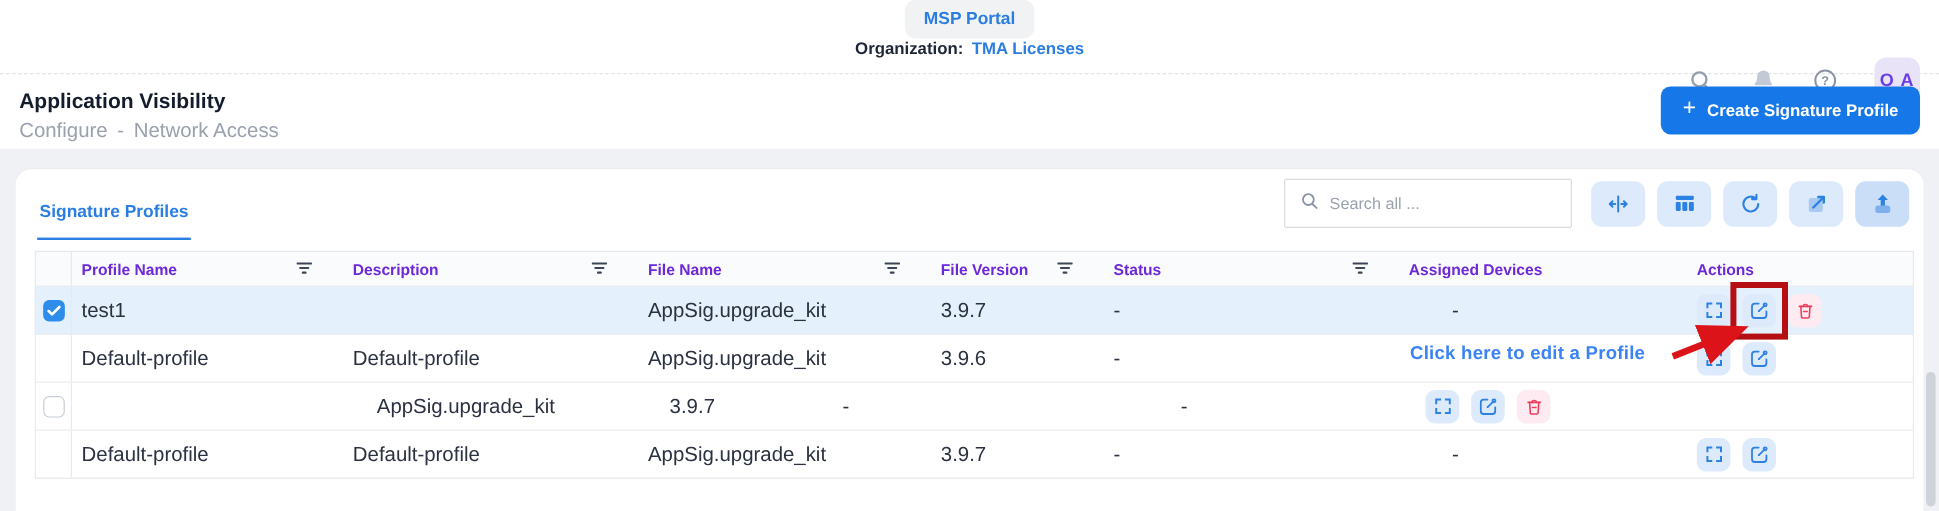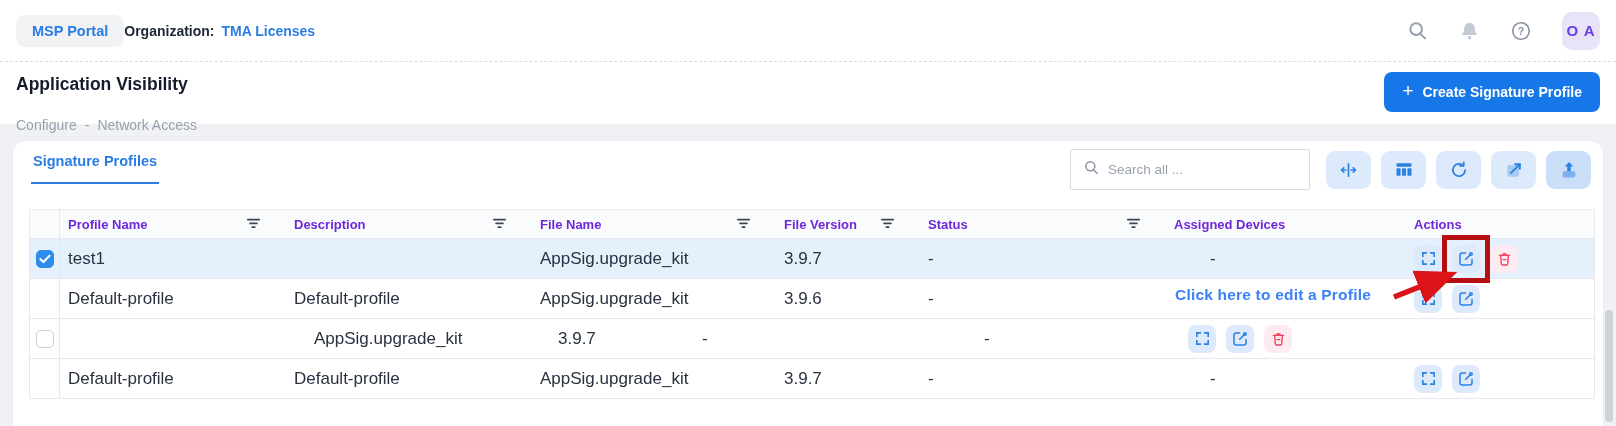--- a/index.html
+++ b/index.html
@@ -7,21 +7,21 @@
   body {
     font-family: "Liberation Sans", sans-serif;
     background: #ffffff;
     position: relative;
     color: #222b3a;
   }
   
   .topbar {
     height: 62px; background: #ffffff;
     border-bottom: 1px dashed #d9dde3;
-    display: flex; align-items: center; padding: 0 16px;
+    display: flex; align-items: center; padding: 0 16px; flex-direction: column;
   }
   .portal-chip {
     background: #f1f2f4; border-radius: 9px; padding: 8px 16px;
     color: #2a7de1; font-weight: bold; font-size: 14.5px; cursor: pointer;
   }
   .org-wrap { font-size: 14px; display:flex; gap:7px; align-items:center;}
   .org-label { color: #1d2636; font-weight: bold; }
   .org-value { color: #2a7de1; font-weight: bold; cursor:pointer; }
   .top-right { margin-left: auto; display: flex; align-items: center; gap: 30px; }
   .top-icon { width: 22px; height: 22px; cursor: pointer; display:flex; align-items:center; justify-content:center; }
@@ -30,39 +30,39 @@
     color: #6a3de8; font-weight: bold; font-size: 15px;
     display: flex; align-items: center; justify-content: center; cursor: pointer;
     letter-spacing: 1px;
   }
   
   .page-head {
     height: 62px; background:#fff; padding: 10px 16px 16px 16px;
     display: flex; align-items: flex-start; justify-content: space-between;
   }
   .page-title { font-size: 17.5px; font-weight: bold; color: #131c2c; margin-top: 2px; }
-  .crumbs { margin-top: 22px; font-size: 14px; color: #99a1ad; display:flex; gap:8px; }
+  .crumbs { margin-top: 4px; font-size: 17px; color: #99a1ad; display:flex; gap:8px; }
   .btn-primary {
     background: #1678e8; color: #fff; border: none; border-radius: 8px;
     height: 40px; padding: 0 18px; font-size: 14px; font-weight: bold;
     display: flex; align-items: center; gap: 9px; cursor: pointer; margin-top:0px;
     font-family: "Liberation Sans", sans-serif;
   }
   .btn-primary .plus { font-size: 19px; font-weight: normal; margin-top:-2px; }
   
   .main {
     background: #f0f1f4; padding: 16px 12px 0 12px; height: 302px;
   }
   .card {
     position: relative; background: #fff; border-radius: 14px 14px 0 0;
     border: 1px solid #ecedf1; border-bottom: none; height: 100%;
   }
   .card-top { display: flex; align-items: flex-start; height: 68px; }
   .tab {
-    margin-left: 18px; padding: 12px 2px 13px 2px; font-size: 14.5px; font-weight: bold;
+    margin-left: 18px; padding: 28px 2px 13px 2px; font-size: 14.5px; font-weight: bold;
     color: #2a7de1; border-bottom: 2px solid #2a7de1; cursor: pointer;
   }
   .top-tools { margin-left: auto; display: flex; align-items: center; gap: 10px; padding: 8px 12px 0 0; }
   .search-box {
     width: 240px; height: 41px; border: 1px solid #d8dce2; border-radius: 2px;
     display: flex; align-items: center; padding: 0 12px; gap: 8px; background:#fff;
     margin-right: 6px;
   }
   .search-box input {
     border: none; outline: none; font-size: 13.5px; color: #4a5262; width: 100%;

